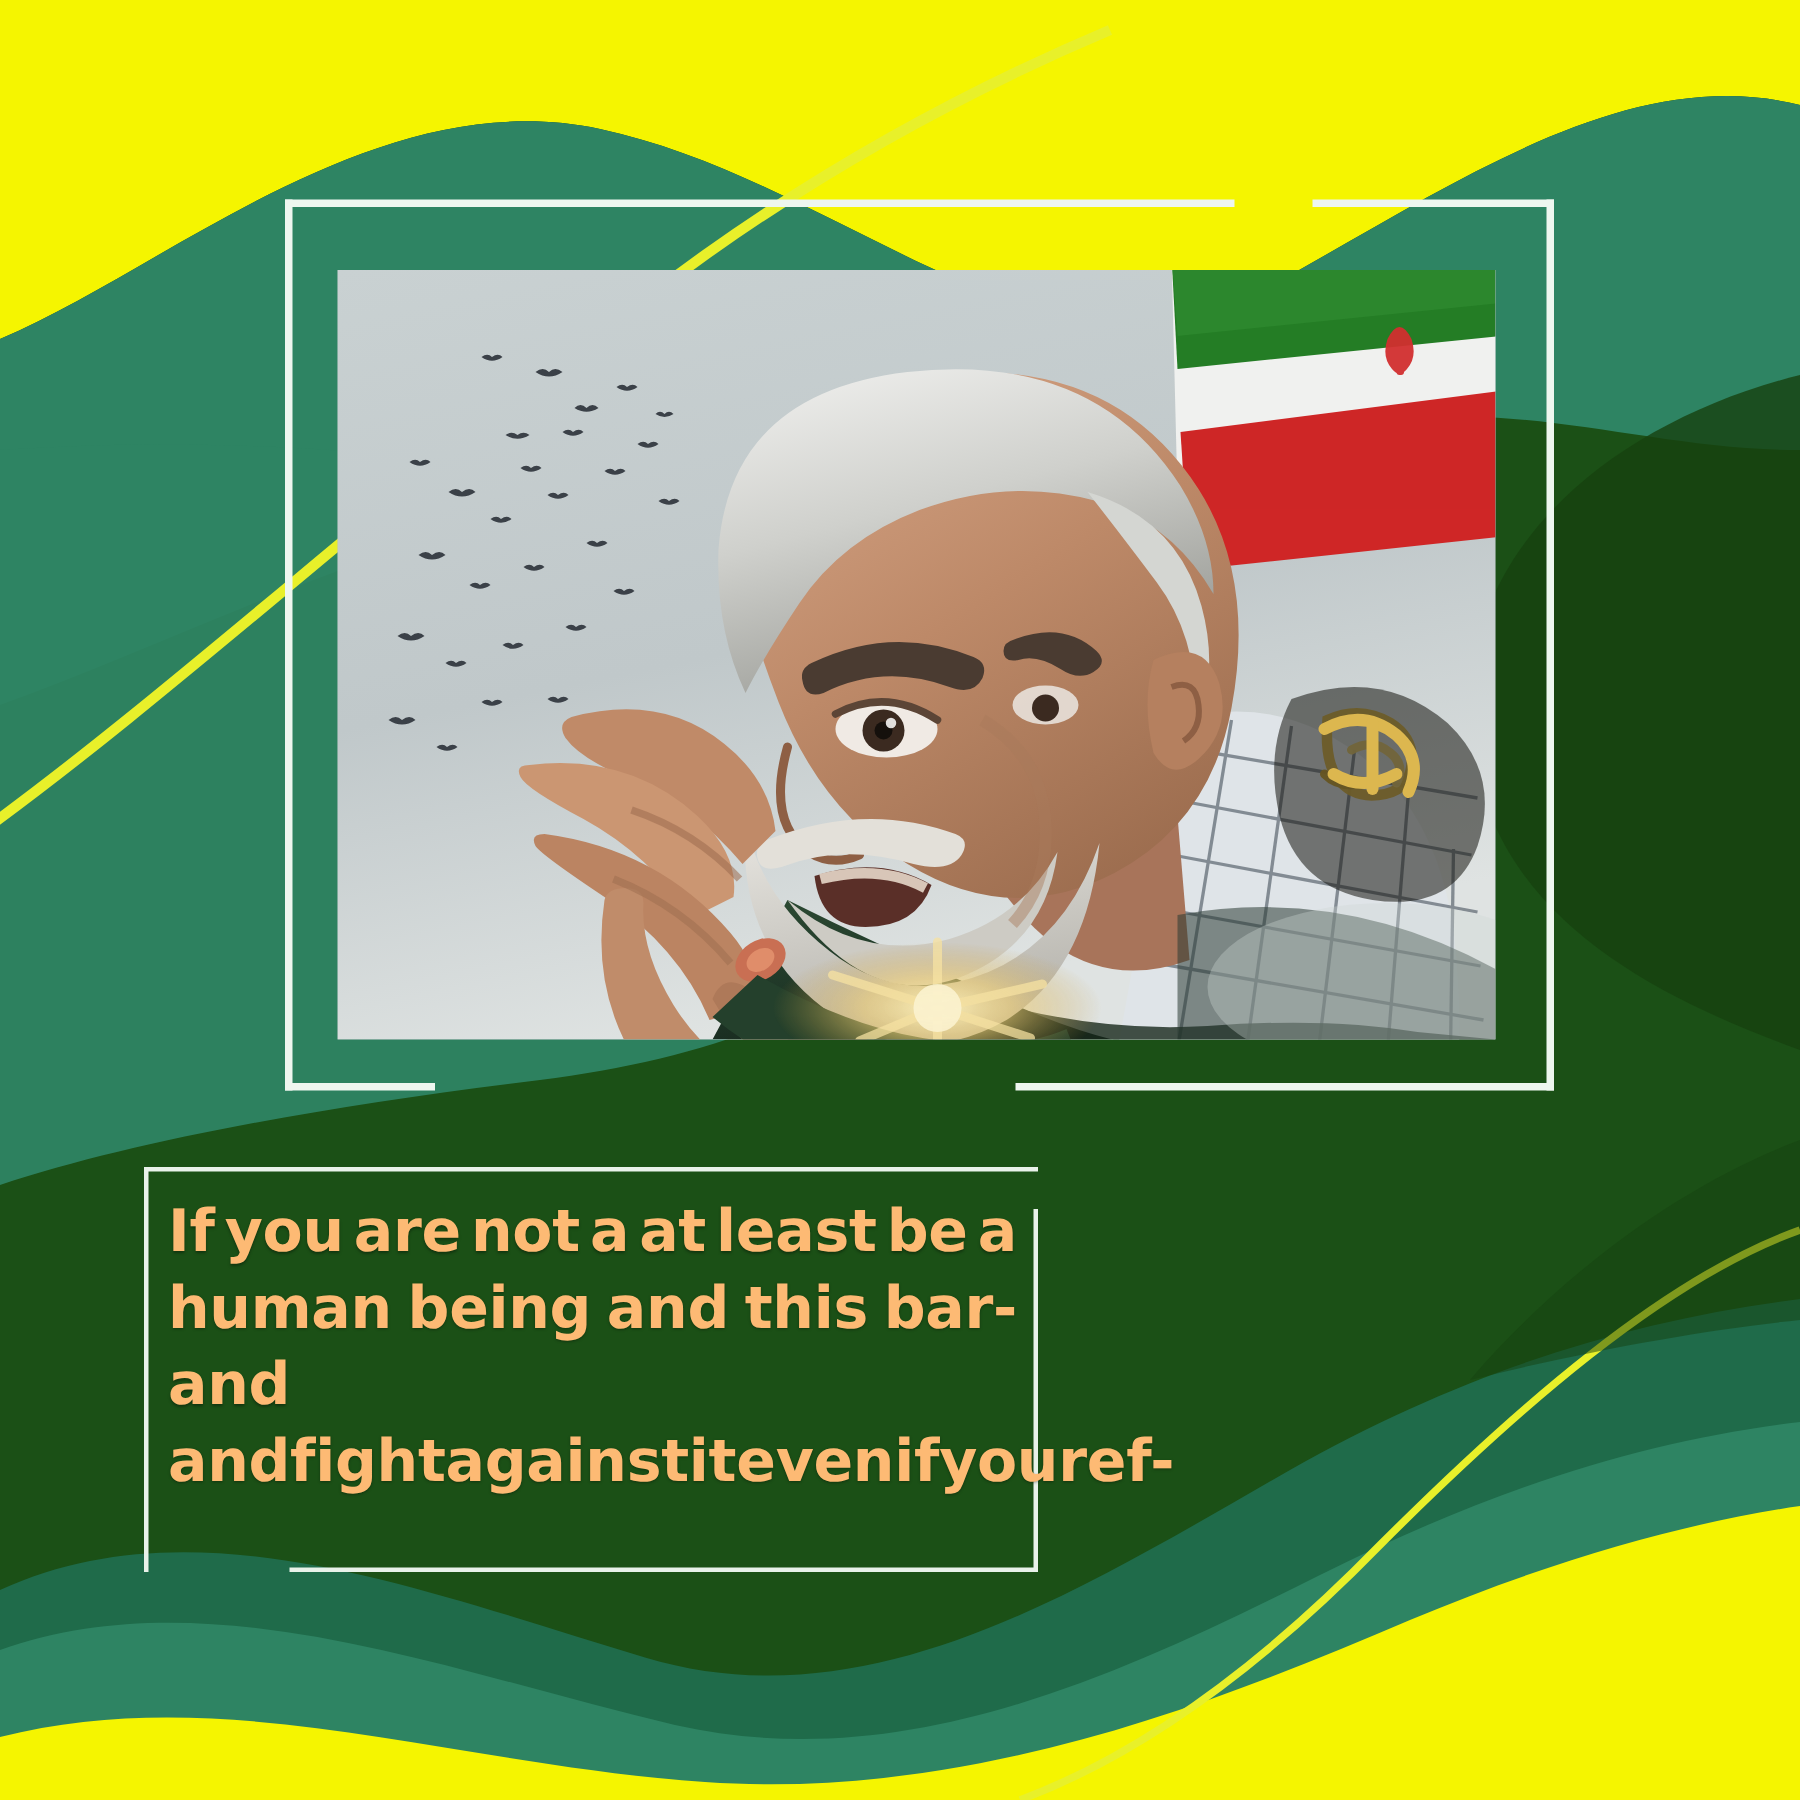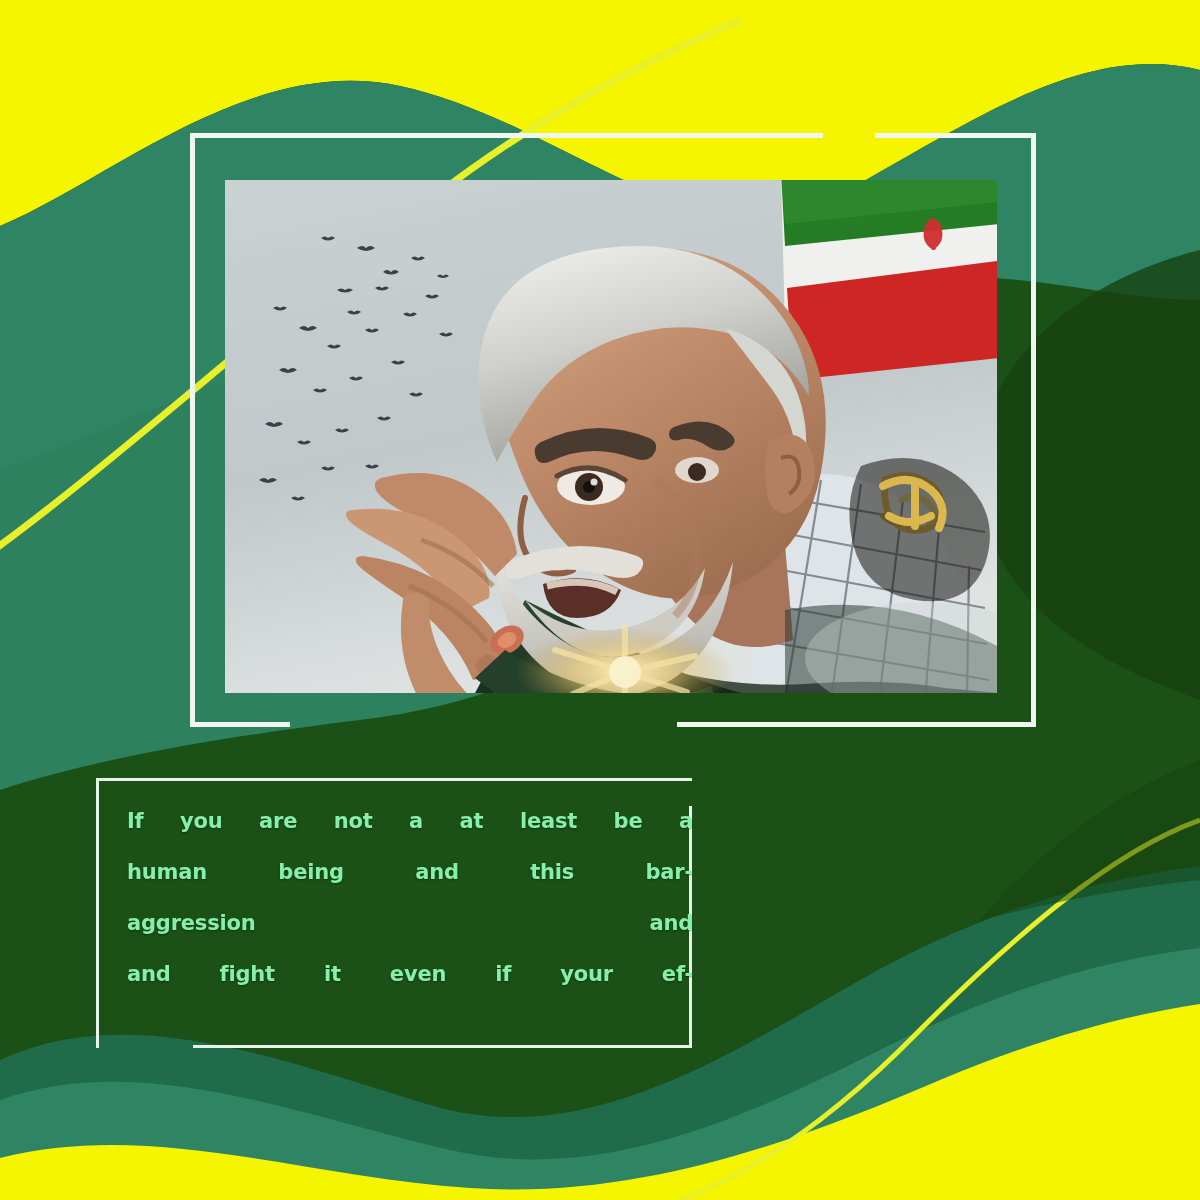--- a/index.html
+++ b/index.html
@@ -53,26 +53,26 @@
     width:596px; height:270px;
   }
   .q-line { position:absolute; background:#e9f2ea; }
   .ql-top    { left:0; top:0; width:596px; height:3px; }
   .ql-left   { left:0; top:0; width:3px; height:270px; }
   .ql-right  { right:0; top:28px; width:3px; height:242px; }
   .ql-bottom { left:97px; bottom:0; width:499px; height:3px; }
 
   #quote-text {
     position:absolute;
-    left:31px; top:18px;
+    left:16px; top:18px;
     width:566px;
-    color:#86efac;
+    color:#fdba74;
     font-family:"DejaVu Sans", sans-serif;
     font-weight:700;
-    font-size:21px;
+    font-size:39px;
     line-height:51px;
     letter-spacing:-0.2px;
     text-align:justify;
     text-shadow:0 1px 2px rgba(0,0,0,0.35);
   }
   #quote-text .qline { display:block; white-space:nowrap; }
   #quote-text .qline.just {
     display:flex; justify-content:space-between;
   }
   #quote-text .qline.last { display:block; }
@@ -320,26 +320,26 @@
           <span>a</span>
         </span>
       <span class="qline just">
           <span>human</span>
           <span>being</span>
           <span>and</span>
           <span>this</span>
           <span>bar-</span>
         </span>
       <span class="qline just">
-          <span>aggression</span>
           <span>and</span>
         </span>
       <span class="qline just">
           <span>and</span>
           <span>fight</span>
+          <span>against</span>
           <span>it</span>
           <span>even</span>
           <span>if</span>
           <span>your</span>
           <span>ef-</span>
         </span>
     </div>
   </div>
 
 </div>

